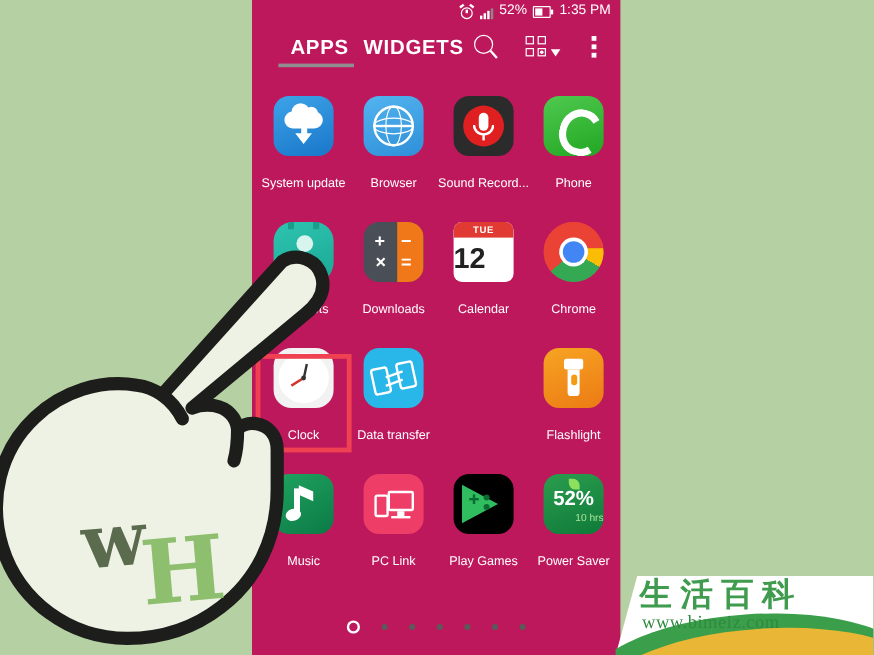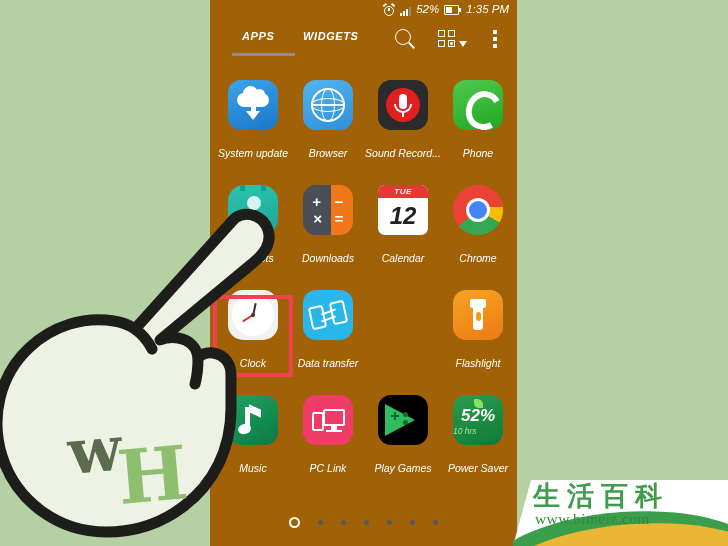--- a/index.html
+++ b/index.html
@@ -7,23 +7,22 @@
   body {
     background:#b5d1a3;
     font-family:"Liberation Sans", sans-serif;
     position:relative;
   }
 
   
   #phone {
     position:absolute;
     left:210px; top:0; width:307px; height:546px;
-    background:#a16207;
+    background:#be185d;
     overflow:hidden;
-    font-style:italic;
   }
 
   
   #statusbar {
     position:absolute; top:0; left:0; width:100%; height:20px;
     display:flex; align-items:center; justify-content:flex-end;
     padding-right:8px; gap:5px;
     color:#fff; font-size:11px;
   }
   .sb-item { display:flex; align-items:center; line-height:1; }
@@ -63,21 +62,21 @@
   }
   #clock-txt { font-size:11.5px; }
   #pct-txt { font-size:11.5px; }
 
   
   #tabbar {
     position:absolute; top:24px; left:0; width:100%; height:40px;
   }
   .tab {
     position:absolute; top:6px;
-    color:#fff; font-size:11px; font-weight:bold; letter-spacing:.6px;
+    color:#fff; font-size:17px; font-weight:bold; letter-spacing:.6px;
   }
   #tab-apps { left:32px; }
   #tab-widgets { left:93px; }
   #tab-underline {
     position:absolute; left:22px; top:29px; width:63px; height:3px;
     background:#8e8e8e;
   }
   .tbtn { position:absolute; top:0px; }
   #search-ic { left:185px; top:5px; width:22px; height:22px; }
   #search-ic .c {
@@ -232,21 +231,21 @@
 
   .ic-cal { background:#fff; border-radius:7px; overflow:hidden; }
   .ic-cal .top {
     position:absolute; left:0; top:0; width:100%; height:13px;
     background:#e03a33; color:#fff; font-size:8px; font-weight:bold;
     text-align:center; line-height:13px; letter-spacing:.5px;
   }
   .ic-cal .day {
     position:absolute; left:0; top:13px; width:100%; height:37px;
     color:#222; font-size:24px; font-weight:bold;
-    text-align:center; line-height:36px;
+    text-align:left; line-height:36px;
   }
 
   .ic-chrome { border-radius:50%; position:relative; overflow:hidden;
     background:conic-gradient(from -30deg,#ea4335 0deg 100deg,#fbbc05 100deg 150deg,#34a853 150deg 260deg,#ea4335 260deg 360deg); }
   .ic-chrome .red {
     position:absolute; left:0; top:0; width:100%; height:22px;
     background:#ea4335; clip-path:polygon(0 0,100% 0,100% 100%,0 100%);
   }
   .ic-chrome .ring {
     position:absolute; left:13px; top:13px; width:24px; height:24px;
@@ -369,21 +368,21 @@
   .ic-ps .leaf {
     position:absolute; left:21px; top:4px; width:9px; height:9px;
     background:#8ce05e; border-radius:0 60% 0 60%;
   }
   .ic-ps .pctv {
     position:absolute; left:0; top:12px; width:100%;
     color:#fff; font-size:17px; font-weight:bold; text-align:center; line-height:1;
   }
   .ic-ps .hrs {
     position:absolute; left:0; top:32px; width:100%;
-    color:#a9e39a; font-size:8.5px; text-align:left; line-height:1;
+    color:#a9e39a; font-size:8.5px; text-align:right; line-height:1;
   }
 
   
   #selbox {
     position:absolute; left:3px; top:110px; width:80px; height:82px;
     border:4px solid #ef4152; z-index:6; pointer-events:none;
   }
 
   
   #dots {

